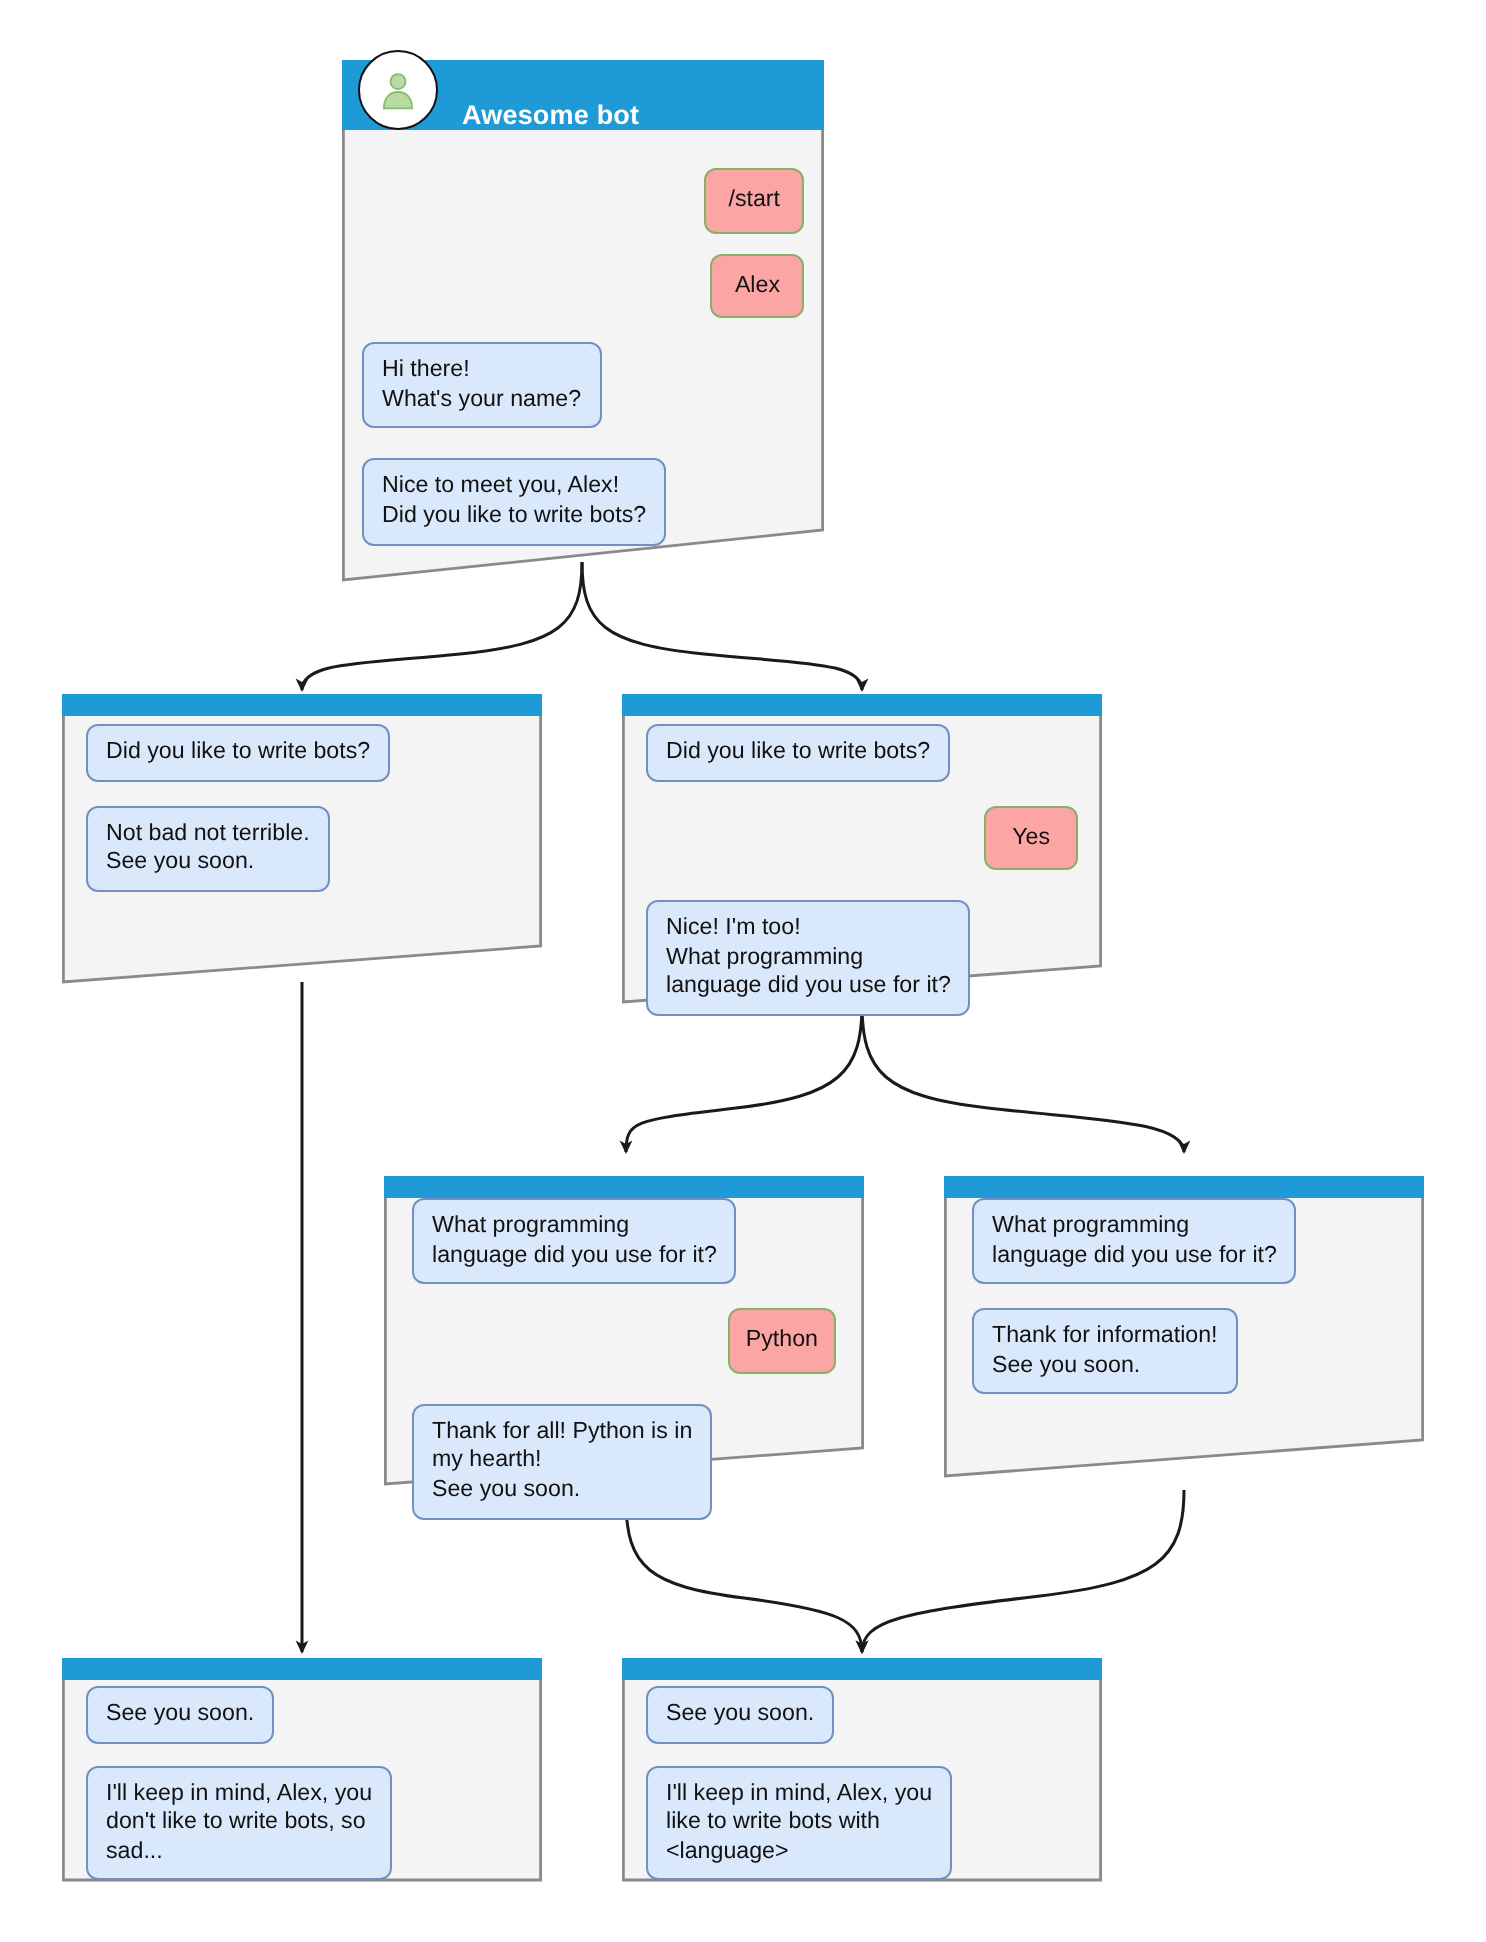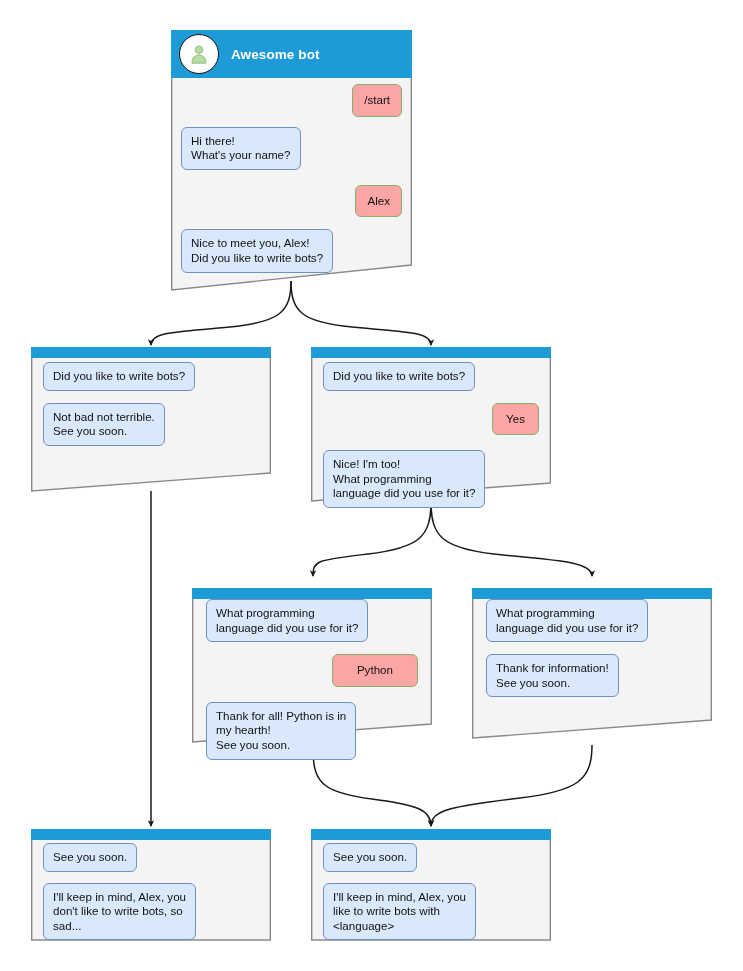--- a/index.html
+++ b/index.html
@@ -37,24 +37,24 @@
     position: absolute;
     left: 0; top: 0;
     width: 100%;
     height: 100%;
     z-index: 0;
   }
   
   .hdr-main {
     position: absolute;
     left: 0; top: 0;
-    height: 48px;
-    width: 100%;
-    display: flex;
-    align-items: center;
+    height: 35px;
+    width: 100%;
+    display: flex;
+    align-items: flex-end;
     box-sizing: border-box;
     padding-left: 8px;
     z-index: 2;
   }
   .avatar {
     width: 38px;
     height: 38px;
     border-radius: 50%;
     background: #ffffff;
     border: 1.6px solid #111111;
@@ -158,27 +158,27 @@
           <circle cx="12" cy="7.4" r="4.1" fill="#b7dba0" stroke="#8cba74" stroke-width="1"></circle>
           <path d="M4.3 22 C4.3 15.6 8 13.1 12 13.1 C16 13.1 19.7 15.6 19.7 22 Z" fill="#b7dba0" stroke="#8cba74" stroke-width="1"></path>
         </svg>
       </div>
       <div class="card-title">Awesome bot</div>
     </div>
     <div class="msgs" style="top:54px; padding:0 10px;">
       <div class="row user" style="margin-bottom:10px;">
         <div class="bubble user" style="padding:8px 11px;">/start</div>
       </div>
+      <div class="row user" style="margin-bottom:12px;">
+        <div class="bubble user" style="padding:8px 11px;">Alex</div>
+      </div>
       <div class="row bot" style="margin-bottom:15px;">
         <div class="bubble bot">Hi there!
 What's your name?</div>
       </div>
-      <div class="row user" style="margin-bottom:12px;">
-        <div class="bubble user" style="padding:8px 11px;">Alex</div>
-      </div>
       <div class="row bot">
         <div class="bubble bot">Nice to meet you, Alex!
 Did you like to write bots?</div>
       </div>
     </div>
   </div>
 
   <div class="card" style="left:31px; top:347px; width:240px; height:146px;">
     <svg class="card-shape" viewBox="0 0 240 146" preserveAspectRatio="none">
       <polygon points="0.7,0.7 239.3,0.7 239.3,126 0.7,144" fill="#f4f4f4" stroke="#8a8a8a" stroke-width="1.4"></polygon>
@@ -219,21 +219,21 @@
     <svg class="card-shape" viewBox="0 0 240 156" preserveAspectRatio="none">
       <polygon points="0.7,0.7 239.3,0.7 239.3,136 0.7,154" fill="#f4f4f4" stroke="#8a8a8a" stroke-width="1.4"></polygon>
     </svg>
     <div class="hdr-thin" style="background:#1e9ad6;"></div>
     <div class="msgs" style="top:11px; padding:0 14px;">
       <div class="row bot" style="margin-bottom:12px;">
         <div class="bubble bot">What programming
 language did you use for it?</div>
       </div>
       <div class="row user" style="margin-bottom:15px;">
-        <div class="bubble user" style="padding:8px 24px;">Python</div>
+        <div class="bubble user" style="padding:8px 8px;">Python</div>
       </div>
       <div class="row bot">
         <div class="bubble bot">Thank for all! Python is in
 my hearth!
 See you soon.</div>
       </div>
     </div>
   </div>
 
   <div class="card" style="left:472px; top:588px; width:240px; height:152px;">

